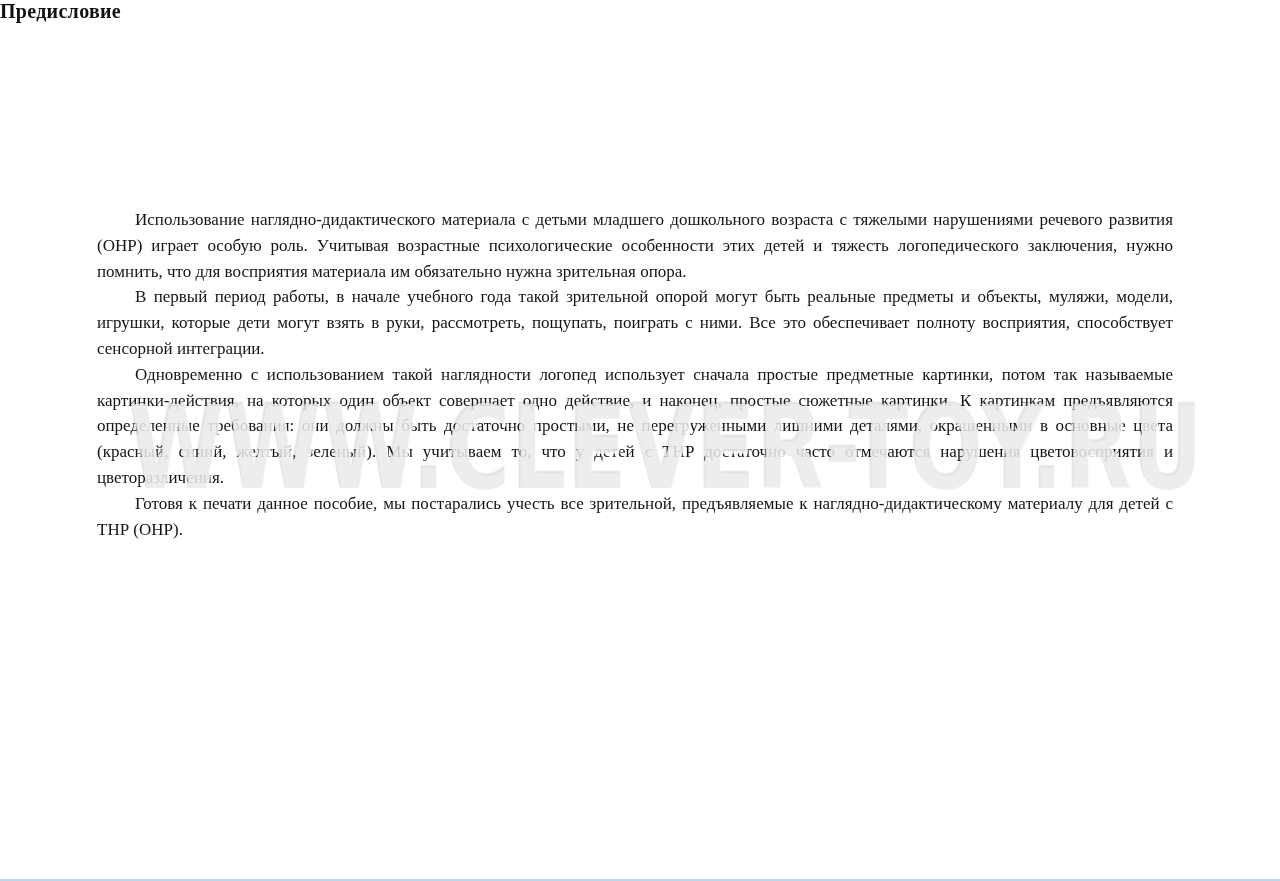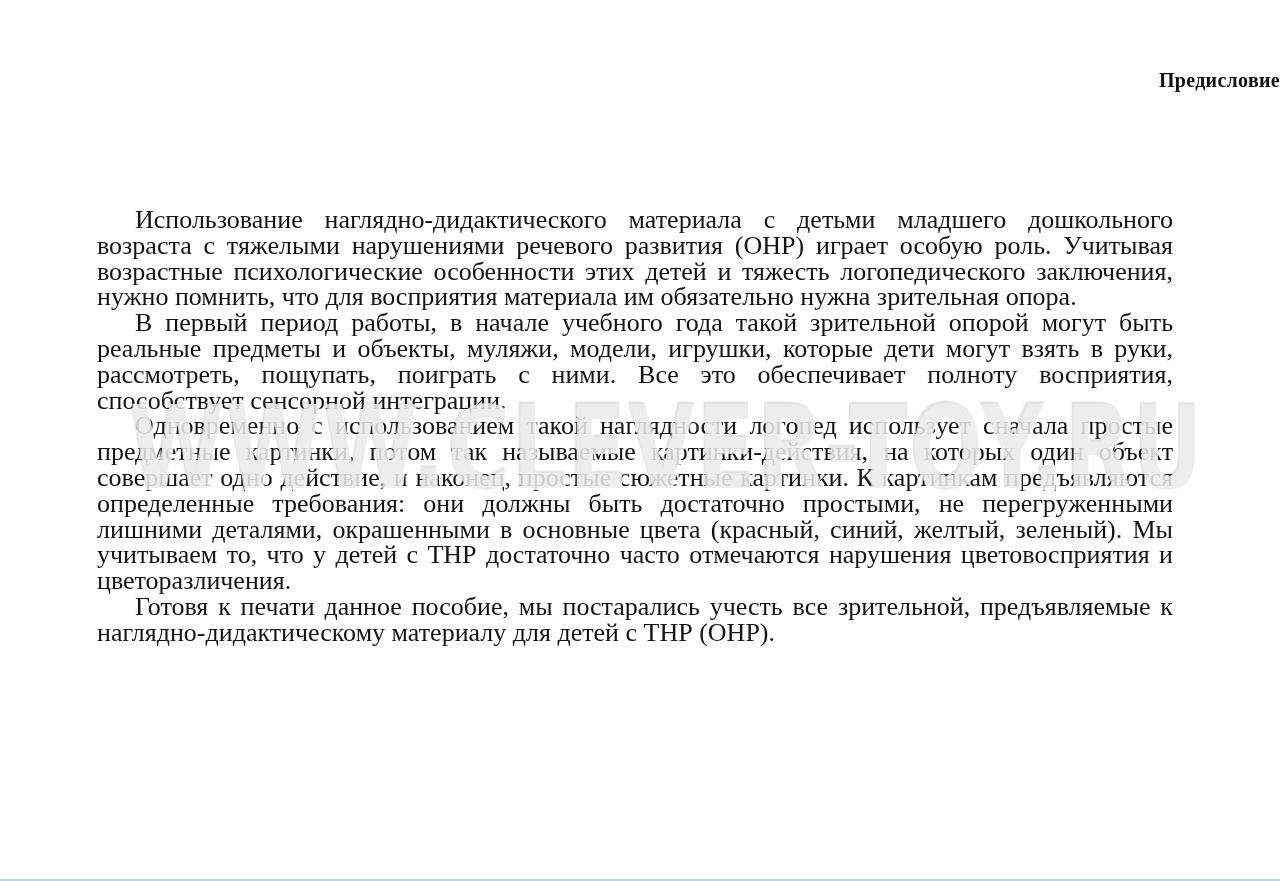--- a/index.html
+++ b/index.html
@@ -10,39 +10,38 @@
   }
   .page {
     position: relative;
     width: 1280px;
     height: 881px;
     background: #ffffff;
     overflow: hidden;
   }
   .page-title {
     margin: 0;
-    padding-top: 69px;
-    text-align: right;
+    text-align: left;
     font-size: 20px;
     font-weight: bold;
     color: #111111;
     letter-spacing: 0.3px;
   }
   .body-text {
     position: absolute;
     left: 97px;
     top: 207px;
     width: 1076px;
     color: #141414;
   }
   .body-text p {
     margin: 0;
     text-indent: 38px;
     text-align: justify;
-    font-size: 26px;
+    font-size: 17px;
     line-height: 25.8px;
   }
   .watermark {
     position: absolute;
     left: 128px;
     top: 378px;
     white-space: nowrap;
     font-family: "DejaVu Sans", sans-serif;
     font-weight: 700;
     font-size: 118px;

